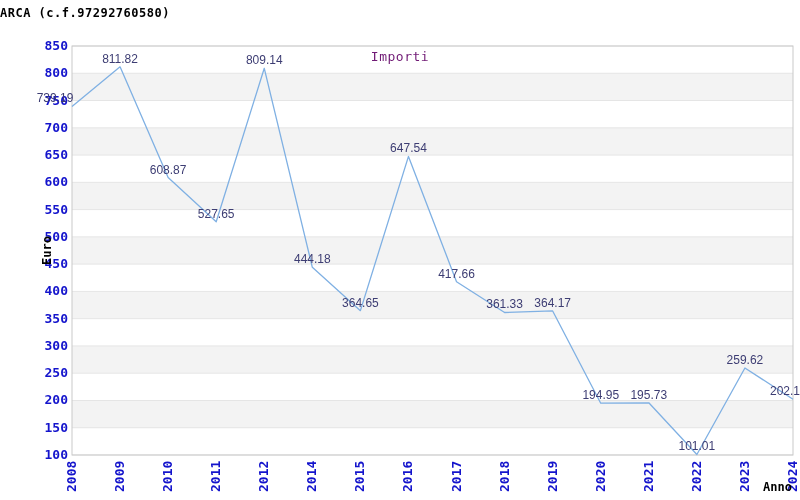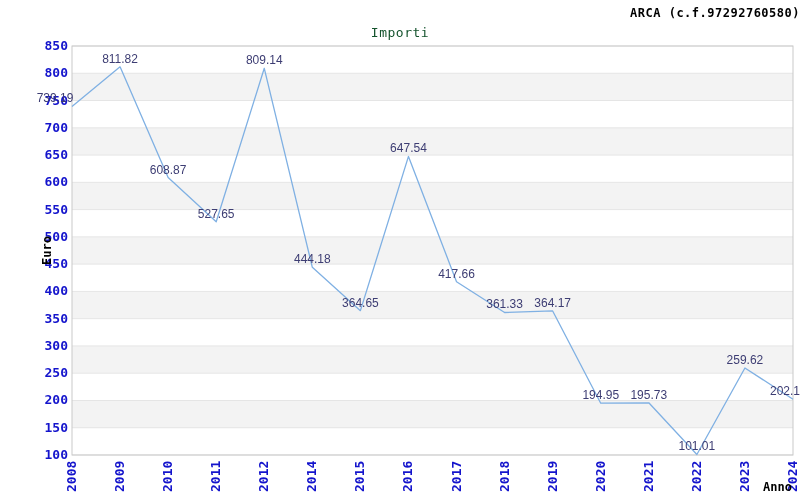--- a/index.html
+++ b/index.html
@@ -1,32 +1,32 @@
 <!DOCTYPE html>
 <html><head>
 <meta charset="utf-8">
 <style>
   html,body{margin:0;padding:0;background:#ffffff;width:800px;height:500px;overflow:hidden;}
   .chart-wrap{position:relative;width:800px;height:500px;background:#fff;
               font-family:"DejaVu Sans Mono",monospace;}
-  .chart-title{position:absolute;top:6px;left:0;width:800px;text-align:right;
+  .chart-title{position:absolute;top:6px;left:0;width:800px;text-align:left;
                font:bold 12px "DejaVu Sans Mono",monospace;letter-spacing:.5px;}
   .chart-subtitle{position:absolute;top:25px;left:0;width:800px;text-align:center;
                font:13px "DejaVu Sans Mono",monospace;letter-spacing:.5px;}
   svg{position:absolute;top:0;left:0;}
   .tick{font:600 13px "DejaVu Sans Mono",monospace;}
   .dlabel{font:12px "Liberation Sans",sans-serif;}
   .axistitle{font:bold 12px "DejaVu Sans Mono",monospace;}
 </style>
 </head>
 <body>
 
 <div class="chart-wrap">
   <div class="chart-title" style="color: rgb(0, 0, 0);">ARCA (c.f.97292760580)</div>
-  <div class="chart-subtitle" style="color: #14532d;">Importi</div>
+  <div class="chart-subtitle" style="color: #701a75; margin-top: 24px;">Importi</div>
   <svg width="800" height="500" viewBox="0 0 800 500" xmlns="http://www.w3.org/2000/svg">
       <g>
         <rect x="72" y="400.47" width="721" height="27.26" fill="#f3f3f3"></rect>
         <rect x="72" y="345.93" width="721" height="27.27" fill="#f3f3f3"></rect>
         <rect x="72" y="291.4" width="721" height="27.27" fill="#f3f3f3"></rect>
         <rect x="72" y="236.87" width="721" height="27.26" fill="#f3f3f3"></rect>
         <rect x="72" y="182.33" width="721" height="27.27" fill="#f3f3f3"></rect>
         <rect x="72" y="127.8" width="721" height="27.27" fill="#f3f3f3"></rect>
         <rect x="72" y="73.27" width="721" height="27.26" fill="#f3f3f3"></rect>
       </g>

